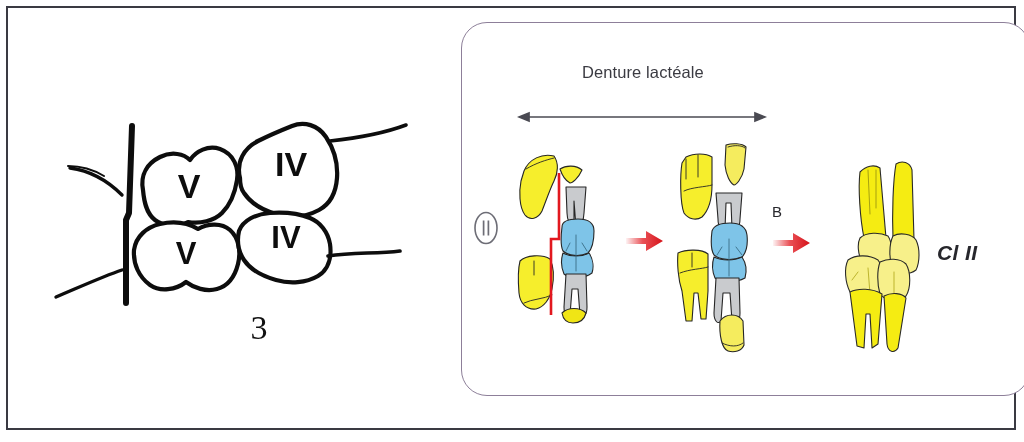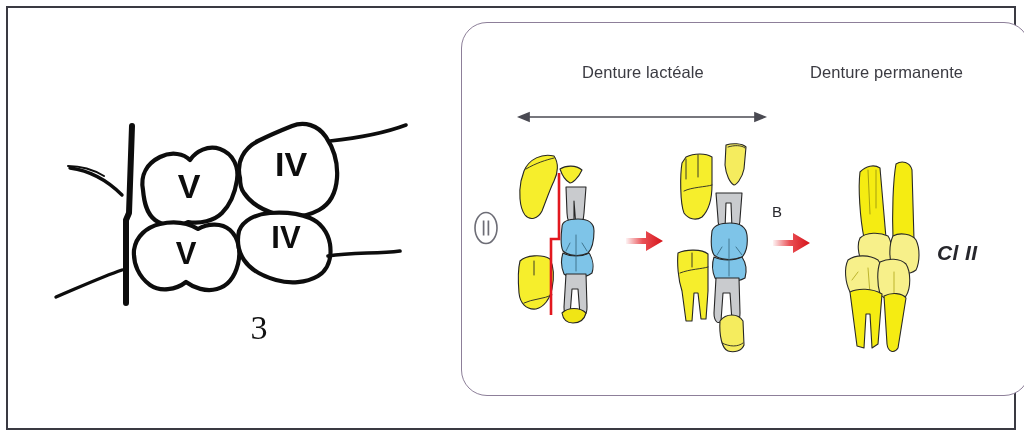--- a/index.html
+++ b/index.html
@@ -136,21 +136,20 @@
   </div>
 
   <div class="right-panel">
 
     <svg class="marker-ii" width="30" height="42" viewBox="0 0 30 42">
       <ellipse cx="15" cy="21" rx="11" ry="15.5" fill="#fff" stroke="#6d6d76" stroke-width="1.6"></ellipse>
       <path d="M12.6 13.5 L12.6 28.5 M17.4 13.5 L17.4 28.5" stroke="#6d6d76" stroke-width="1.7"></path>
     </svg>
 
     <div class="hdr hdr-lact">Denture lactéale</div>
-    <div class="hdr hdr-perm">Denture permanente</div>
 
     <svg class="span-arrow" width="250" height="16" viewBox="0 0 250 16">
       <g stroke="#4a4a52" stroke-width="1.7" fill="#4a4a52">
         <line x1="9" y1="8" x2="241" y2="8"></line>
         <polygon points="2,8 12,4 12,12"></polygon>
         <polygon points="248,8 238,4 238,12"></polygon>
       </g>
     </svg>
 
     <svg class="stage stage-a" width="120" height="200" viewBox="0 0 120 200">

